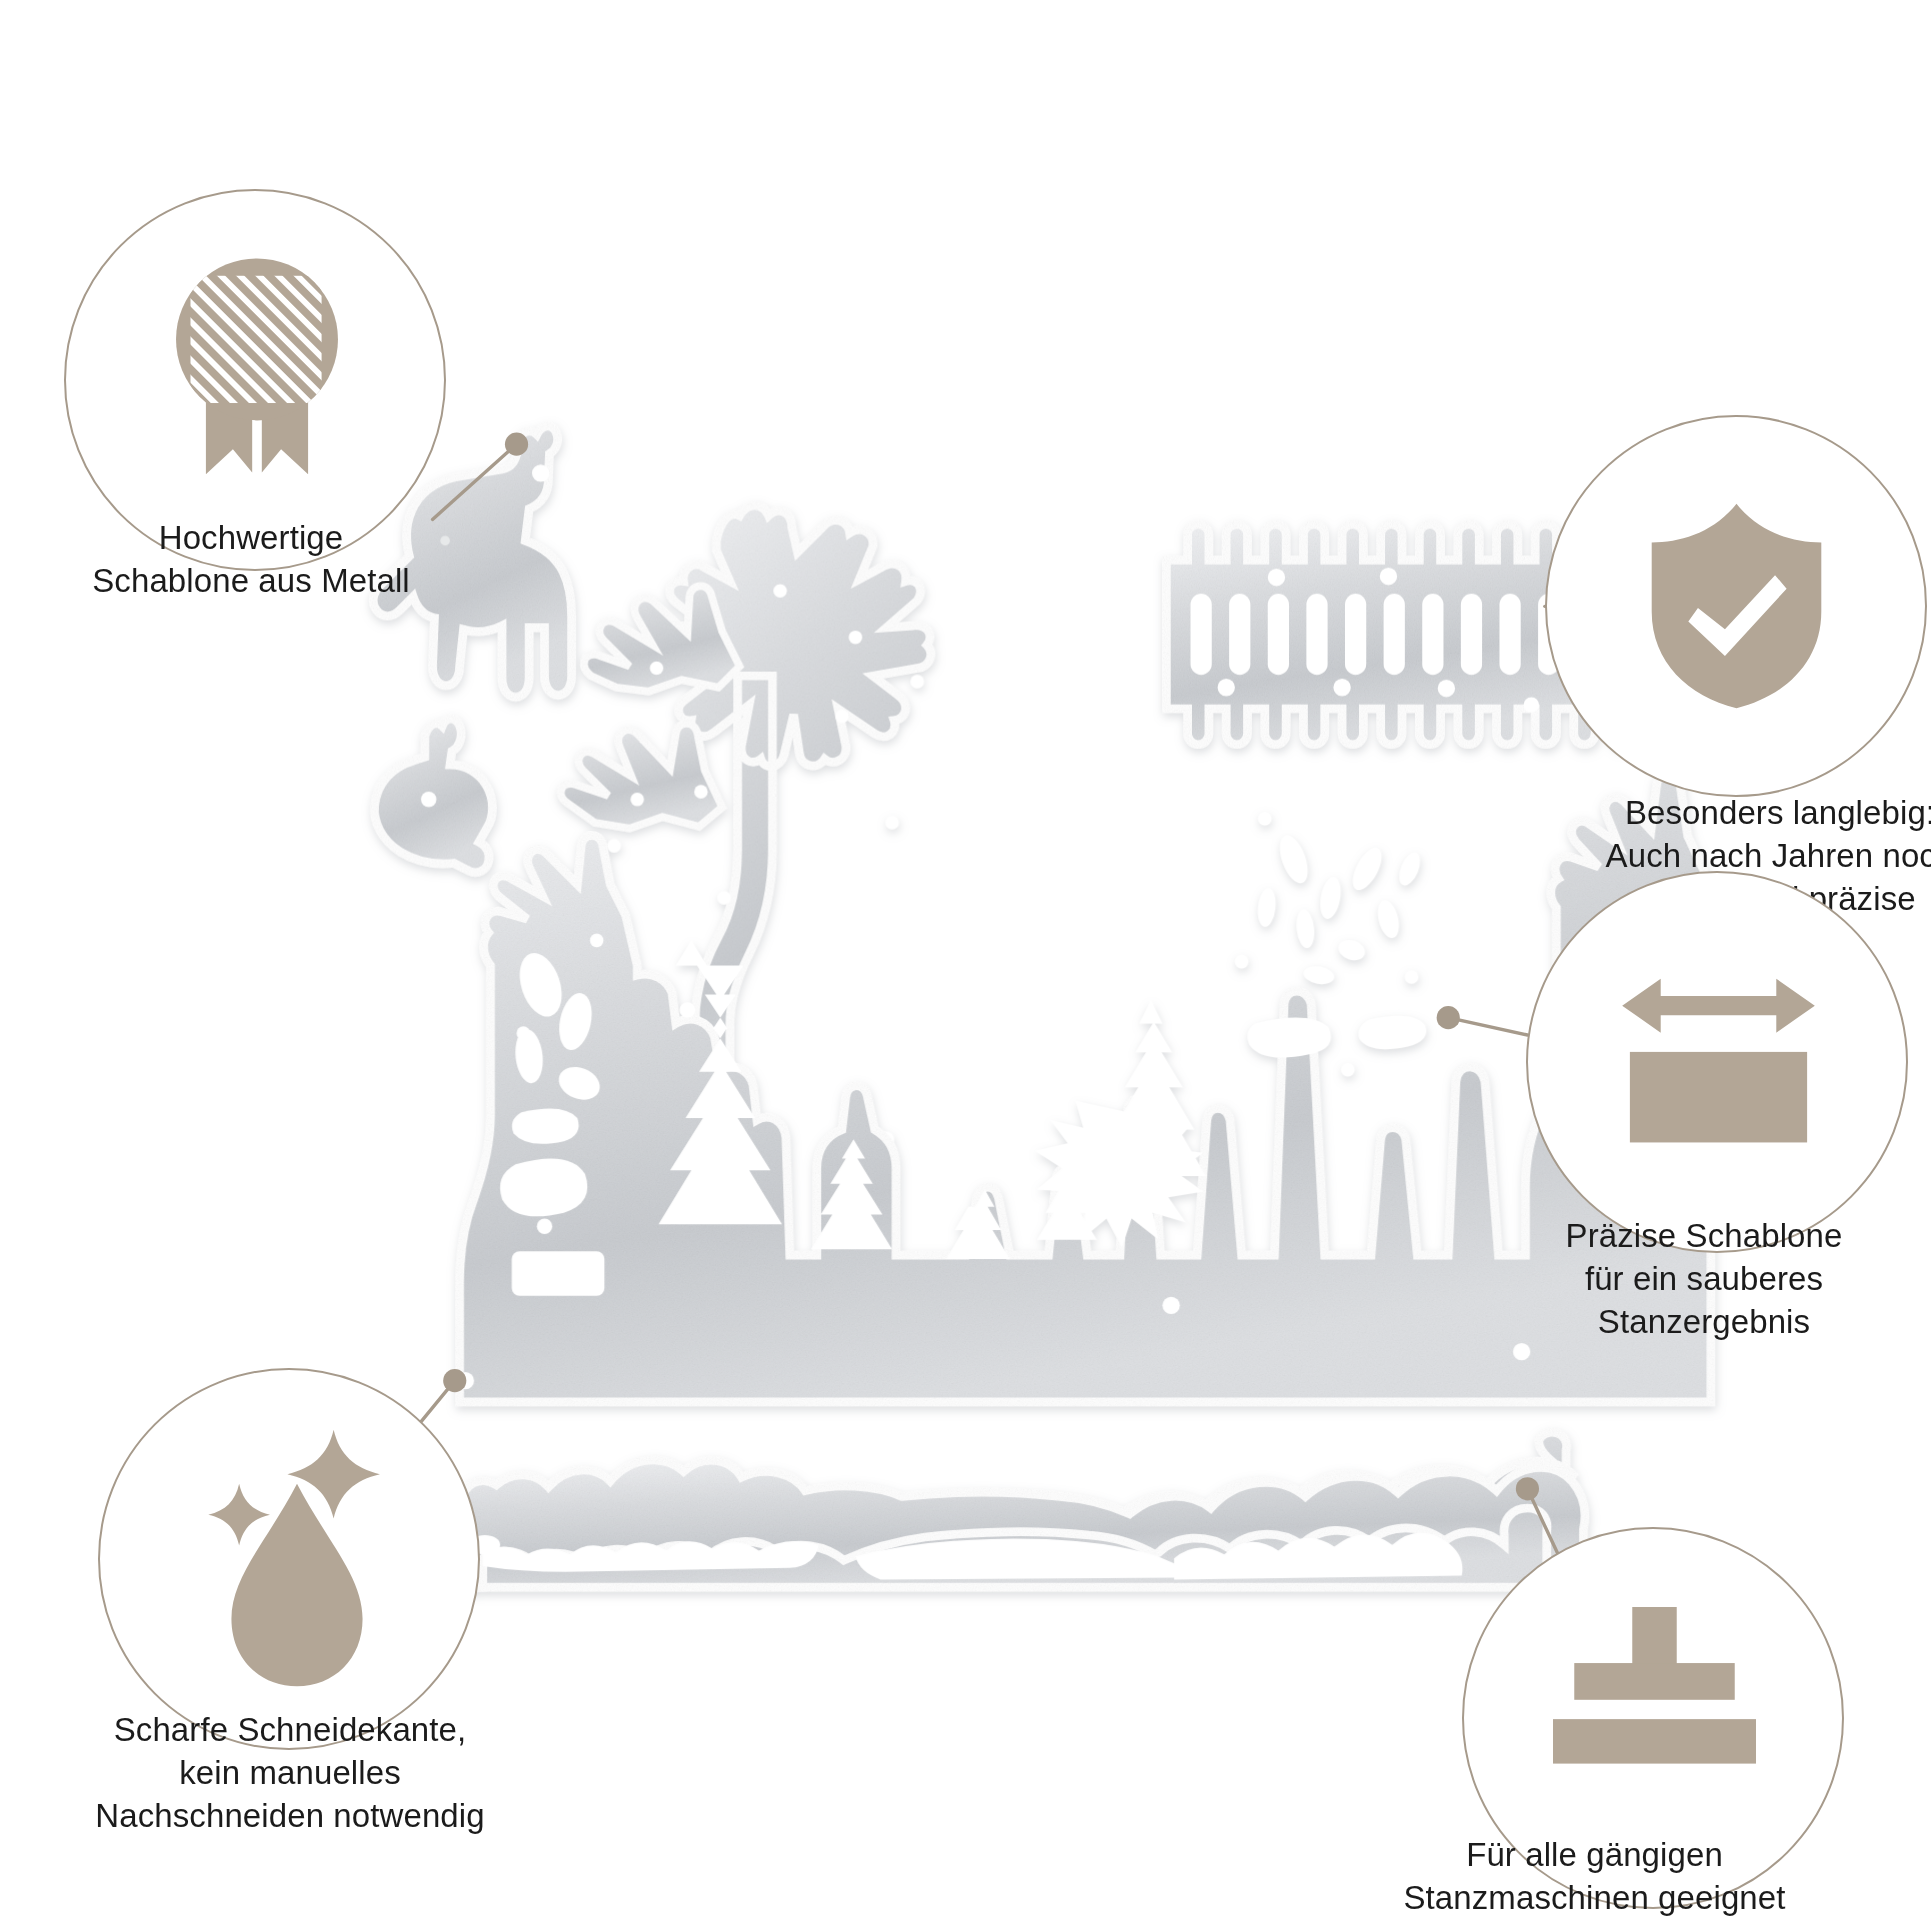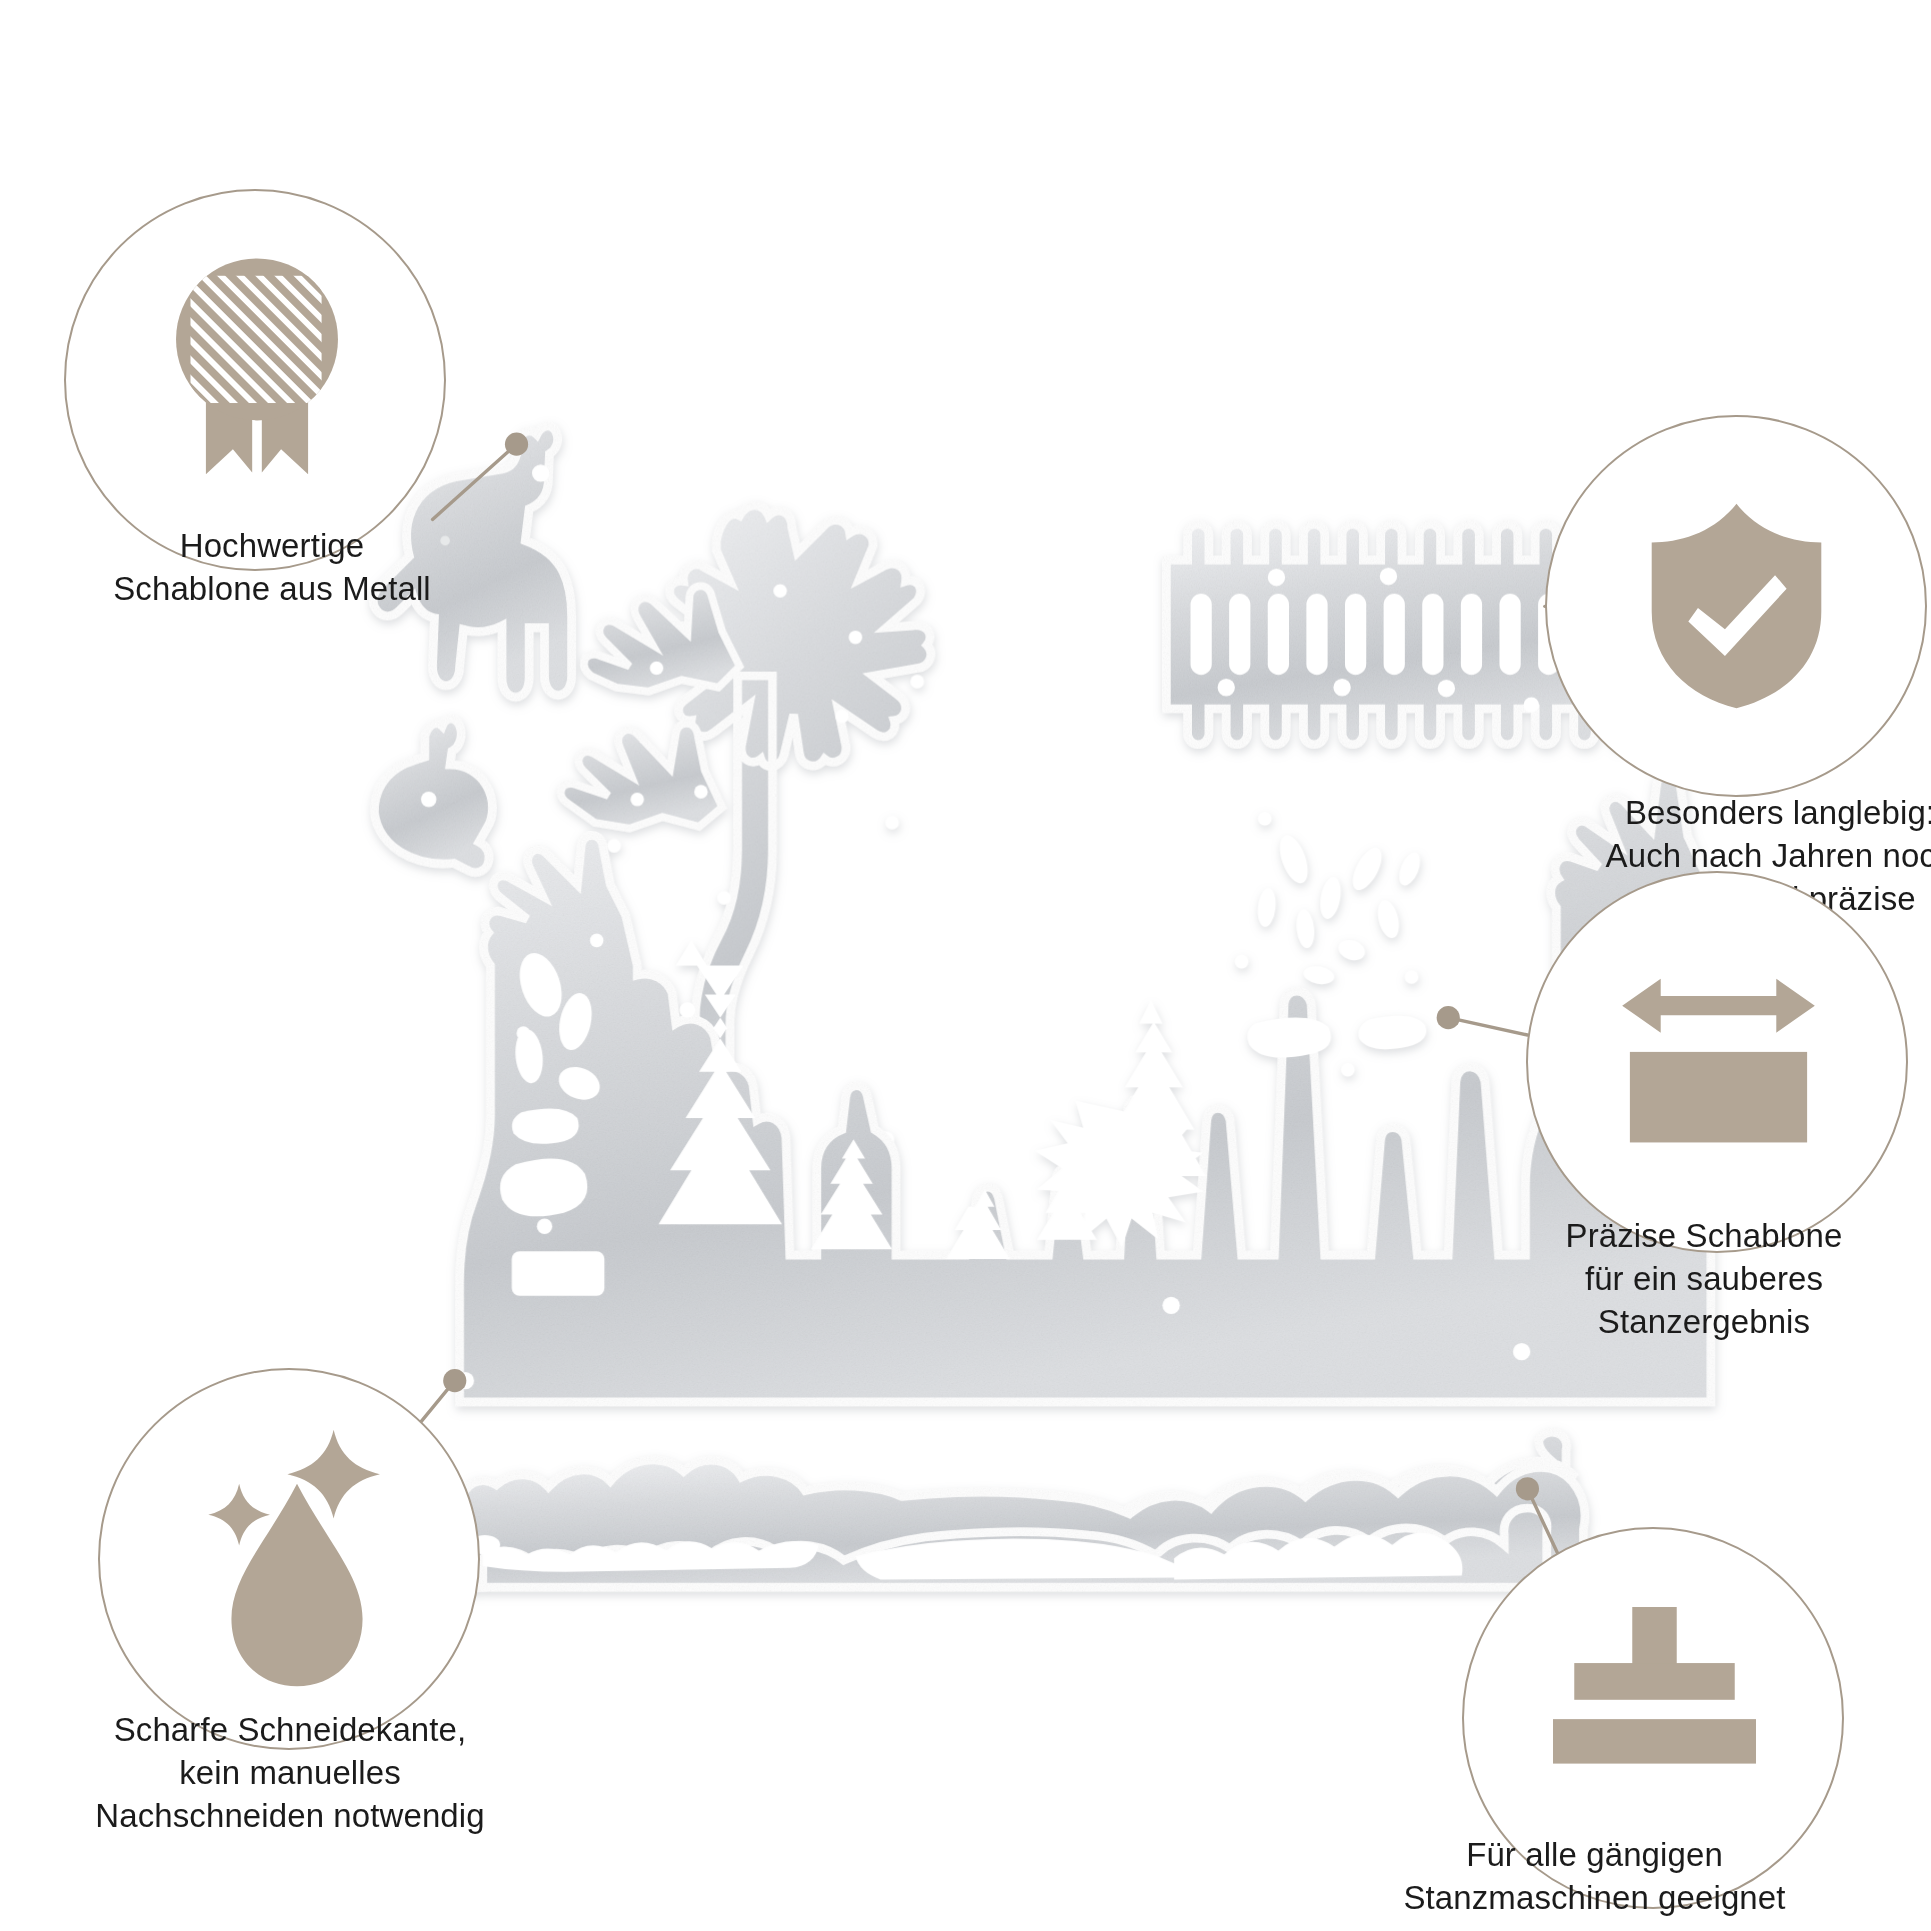--- a/index.html
+++ b/index.html
@@ -402,21 +402,21 @@
             </clipPath>
         </defs>
         <path d="M62,160 L62,240 L90,214 L110,238 L110,160 Z" fill="#b3a696"></path>
         <path d="M168,160 L168,240 L140,214 L120,238 L120,160 Z" fill="#b3a696"></path>
         <circle cx="115" cy="100" r="84" fill="#b3a696"></circle>
         <g clip-path="url(#medalclip)">
           <rect x="46" y="34" width="136" height="132" fill="url(#hatch)"></rect>
         </g>
       </svg>
     </div>
-    <div class="caption" style="left:21px;top:517px;width:502px;margin-top:8px;">Hochwertige
+    <div class="caption" style="left:0;top:517px;width:502px;">Hochwertige
 Schablone aus Metall</div>
   </div>
 
   <div class="feature">
     <div class="bubble" style="left:1545px;top:415px;width:382px;height:382px;"></div>
     <div class="icon-holder" style="left:1632px;top:492px;width:209px;height:228px;">
       <svg width="193" height="212" viewBox="0 0 200 220">
         <path fill="#b3a696" d="M100,4 C76,34 42,44 12,44 L12,116 C12,168 50,204 100,216
              C150,204 188,168 188,116 L188,44 C158,44 124,34 100,4 Z"></path>
         <path fill="#ffffff" d="M60,112 L50,126 L88,162 L152,92 L140,78 L88,134 Z"></path>

